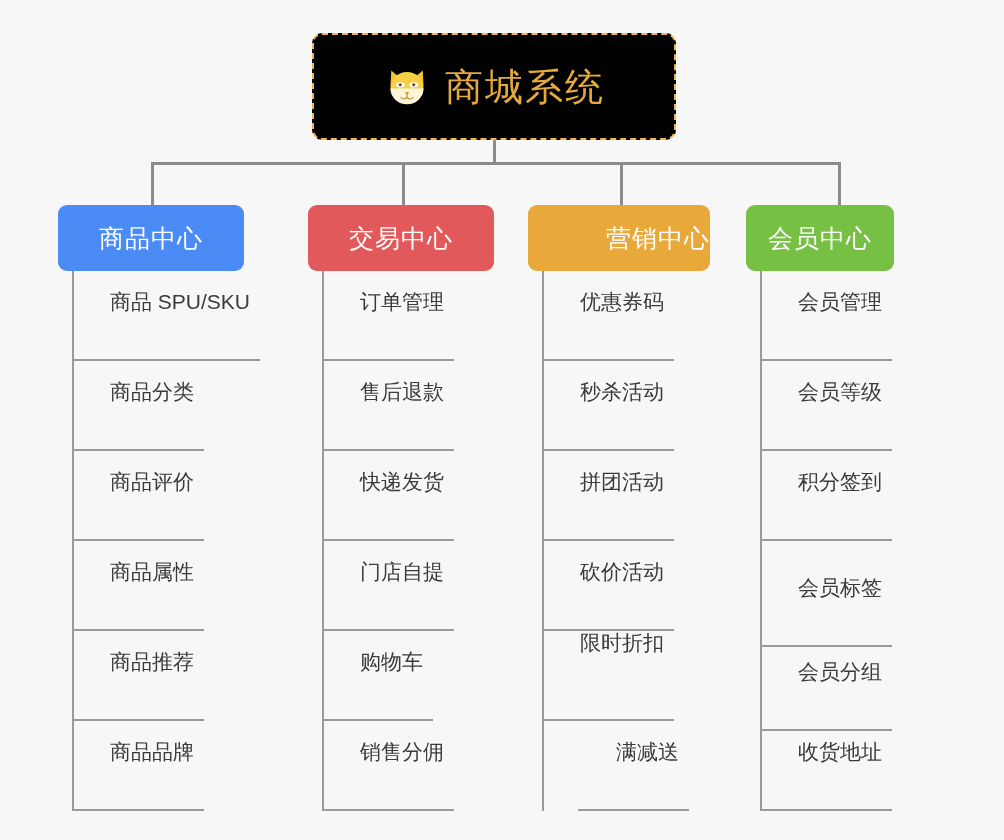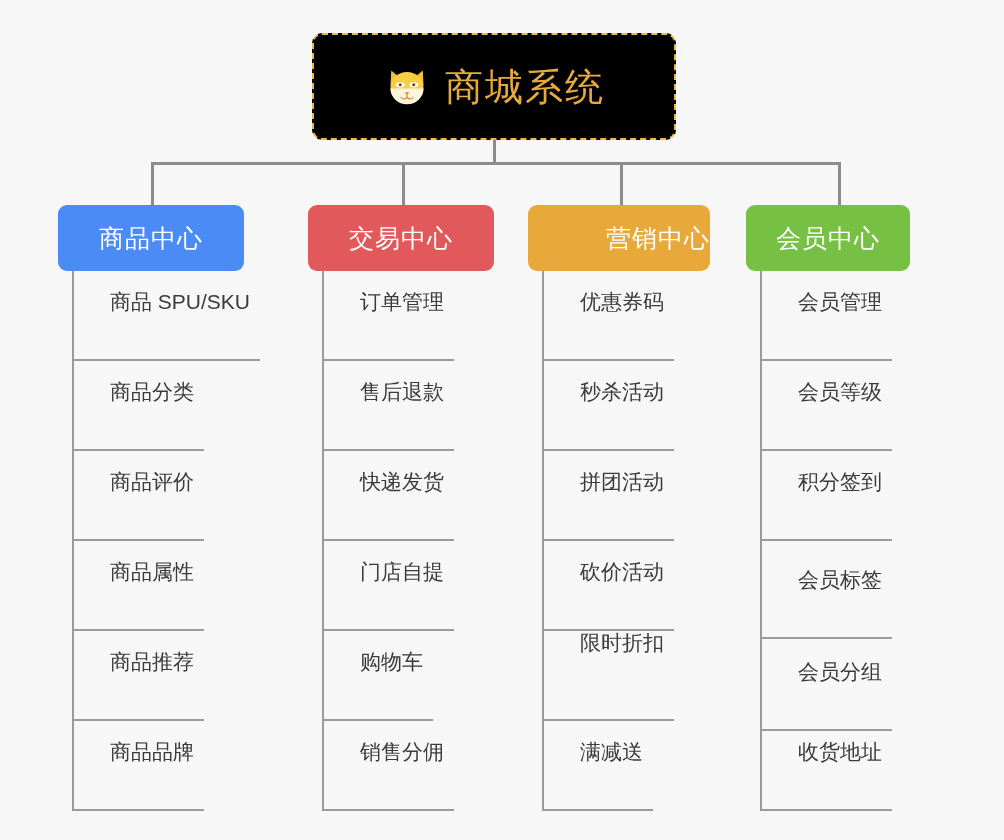--- a/index.html
+++ b/index.html
@@ -147,21 +147,21 @@
 
   <div class="cat-box" style="left: 58px; width: 186px; background: rgb(74, 139, 245);">
     <span>商品中心</span>
   </div>
   <div class="cat-box" style="left: 308px; width: 186px; background: rgb(226, 89, 91);">
     <span>交易中心</span>
   </div>
   <div class="cat-box" style="left: 528px; width: 182px; background: rgb(232, 169, 58); justify-content: flex-end;">
     <span>营销中心</span>
   </div>
-  <div class="cat-box" style="left: 746px; width: 164px; background: rgb(118, 192, 67);">
+  <div class="cat-box" style="left: 746px; width: 148px; background: rgb(118, 192, 67);">
     <span>会员中心</span>
   </div>
 
   <div class="leaf-col" style="left:72px;">
       <div class="leaf-spine" style="height: 540px;"></div>
       <div class="leaf-item" style="top: 0px;">
         <div class="leaf-label">商品 SPU/SKU</div>
         <div class="leaf-underline"></div>
       </div>
       <div class="leaf-item" style="top: 90px;">
@@ -227,40 +227,40 @@
         <div class="leaf-underline"></div>
       </div>
       <div class="leaf-item" style="top: 270px;">
         <div class="leaf-label">砍价活动</div>
         <div class="leaf-underline"></div>
       </div>
       <div class="leaf-item" style="top: 360px; justify-content: space-between;">
         <div class="leaf-label">限时折扣</div>
         <div class="leaf-underline"></div>
       </div>
-      <div class="leaf-item" style="top: 450px;">
+      <div class="leaf-item" style="top: 450px; padding-left: 36px;">
         <div class="leaf-label">满减送</div>
         <div class="leaf-underline"></div>
       </div>
     </div>
   <div class="leaf-col" style="left:760px;">
       <div class="leaf-spine" style="height: 540px;"></div>
       <div class="leaf-item" style="top: 0px;">
         <div class="leaf-label">会员管理</div>
         <div class="leaf-underline"></div>
       </div>
       <div class="leaf-item" style="top: 90px;">
         <div class="leaf-label">会员等级</div>
         <div class="leaf-underline"></div>
       </div>
       <div class="leaf-item" style="top: 180px;">
         <div class="leaf-label">积分签到</div>
         <div class="leaf-underline"></div>
       </div>
-      <div class="leaf-item" style="top: 278px; text-align: center;">
+      <div class="leaf-item" style="top: 286px; text-align: center;">
         <div class="leaf-label">会员标签</div>
         <div class="leaf-underline"></div>
       </div>
       <div class="leaf-item" style="top: 360px; margin-top: 10px;">
         <div class="leaf-label">会员分组</div>
         <div class="leaf-underline"></div>
       </div>
       <div class="leaf-item" style="top: 450px;">
         <div class="leaf-label">收货地址</div>
         <div class="leaf-underline"></div>

